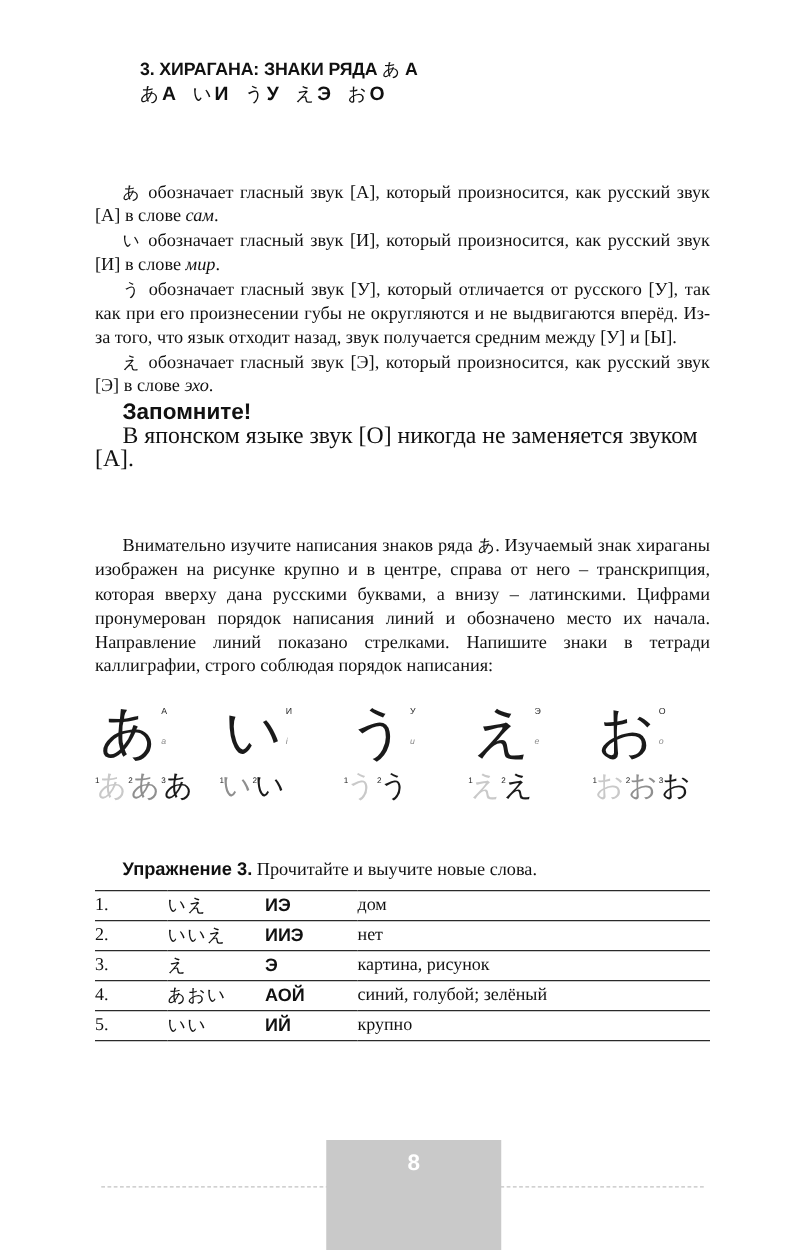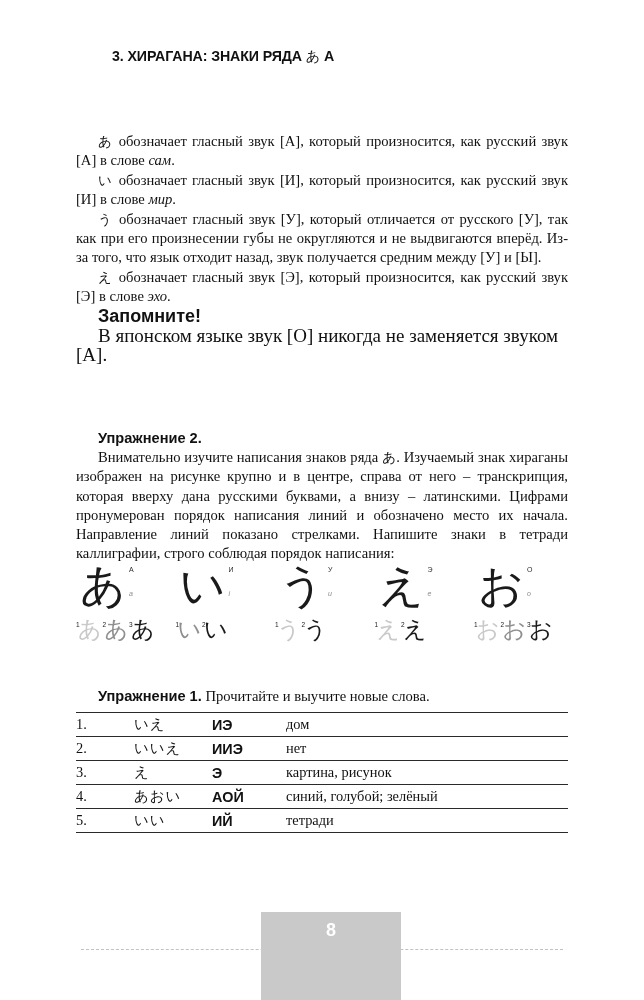--- a/index.html
+++ b/index.html
@@ -65,21 +65,21 @@
     font-family: "Liberation Sans", "DejaVu Sans", sans-serif;
     font-weight: bold;
     font-size: 15.5px;
     margin-left: 2px;
   }
 
   
   .body-block {
     position: absolute;
     left: 76px;
-    top: 132px;
+    top: 145px;
     width: 492px;
   }
   p.para {
     margin: 0;
     font-size: 14.6px;
     line-height: 19.4px;
     text-align: justify;
     text-justify: inter-word;
     text-indent: 22px;
     hyphens: manual;
@@ -277,38 +277,40 @@
     color: #ffffff;
   }
 </style>
 </head>
 <body>
 
 <div class="page">
 
   <div class="heading-block">
     <h1 class="chapter-title"><span>3. ХИРАГАНА: ЗНАКИ РЯДА </span><span class="kana-inline">あ</span><span> А</span></h1>
+    <div class="kana-row-line">
+      <span class="pair"><span class="k">あ</span><span class="r">А</span></span><span class="pair"><span class="k">い</span><span class="r">И</span></span><span class="pair"><span class="k">う</span><span class="r">У</span></span><span class="pair"><span class="k">え</span><span class="r">Э</span></span><span class="pair"><span class="k">お</span><span class="r">О</span></span>
+    </div>
   </div>
 
   <div class="body-block">
     <p class="para"><span class="kana">あ</span><span> обозначает гласный звук [А], который произносится, как русский звук [А] в слове </span><i>сам</i><span>.</span></p>
 
     <p class="para"><span class="kana">い</span><span> обозначает гласный звук [И], который произносится, как русский звук [И] в слове </span><i>мир</i><span>.</span></p>
 
     <p class="para"><span class="kana">う</span><span>  обозначает гласный звук [У], который отличается от русского [У], так как при его произнесении губы не округляются и не выдвигаются вперёд. Из-за того, что язык отходит назад, звук получается средним между [У] и [Ы].</span></p>
 
     <p class="para"><span class="kana">え</span><span>  обозначает гласный звук [Э], который произносится, как русский звук [Э] в слове </span><i>эхо</i><span>.</span></p>
 
 
     <p class="remember">Запомните!</p>
     <p class="remember-text">В японском языке звук [О] никогда не заменяется звуком [А].</p>
   </div>
 
   <div class="ex2-block">
-    <p class="ex-heading">Упражнение 2.</p>
     <p class="ex2-text"><span>Внимательно изучите написания знаков ряда </span><span class="kana">あ</span><span>. Изучаемый знак хираганы изображен на рисунке крупно и в центре, справа от него – транскрипция, которая вверху дана русскими буквами, а внизу – латинскими. Цифрами пронумерован порядок написания линий и обозначено место их начала. Направление линий показано стрелками. Напишите знаки в тетради каллиграфии, строго соблюдая порядок написания:</span></p>
   </div>
 
   <div class="figure">
     <div class="fig-cols">
 
       <div class="fig-cell">
         <div class="big-kana">あ</div>
         <div class="trans-top">А</div>
         <div class="trans-bottom">a</div>
@@ -357,21 +359,21 @@
           <span class="stroke-step s1"><span class="num">1</span><span>お</span></span>
           <span class="stroke-step s2"><span class="num">2</span><span>お</span></span>
           <span class="stroke-step s3"><span class="num">3</span><span>お</span></span>
         </div>
       </div>
 
     </div>
   </div>
 
   <div class="ex3-block">
-    <p class="ex3-heading"><b>Упражнение 1.</b><span> Прочитайте и выучите новые слова.</span></p>
+    <p class="ex3-heading"><b>Упражнение 3.</b><span> Прочитайте и выучите новые слова.</span></p>
 
     <table class="words">
       <tbody>
         <tr>
           <td class="c-num">1.</td>
           <td class="c-kana">いえ</td>
           <td class="c-rom">ИЭ</td>
           <td class="c-mean">дом</td>
         </tr>
         <tr>
@@ -389,21 +391,21 @@
         <tr>
           <td class="c-num">4.</td>
           <td class="c-kana">あおい</td>
           <td class="c-rom">АОЙ</td>
           <td class="c-mean">синий, голубой; зелёный</td>
         </tr>
         <tr>
           <td class="c-num">5.</td>
           <td class="c-kana">いい</td>
           <td class="c-rom">ИЙ</td>
-          <td class="c-mean">тетради</td>
+          <td class="c-mean">крупно</td>
         </tr>
       </tbody>
     </table>
   </div>
 
   <div class="footer">
     <div class="dash-line"></div>
     <div class="page-badge">
       <div class="page-number">8</div>
     </div>

